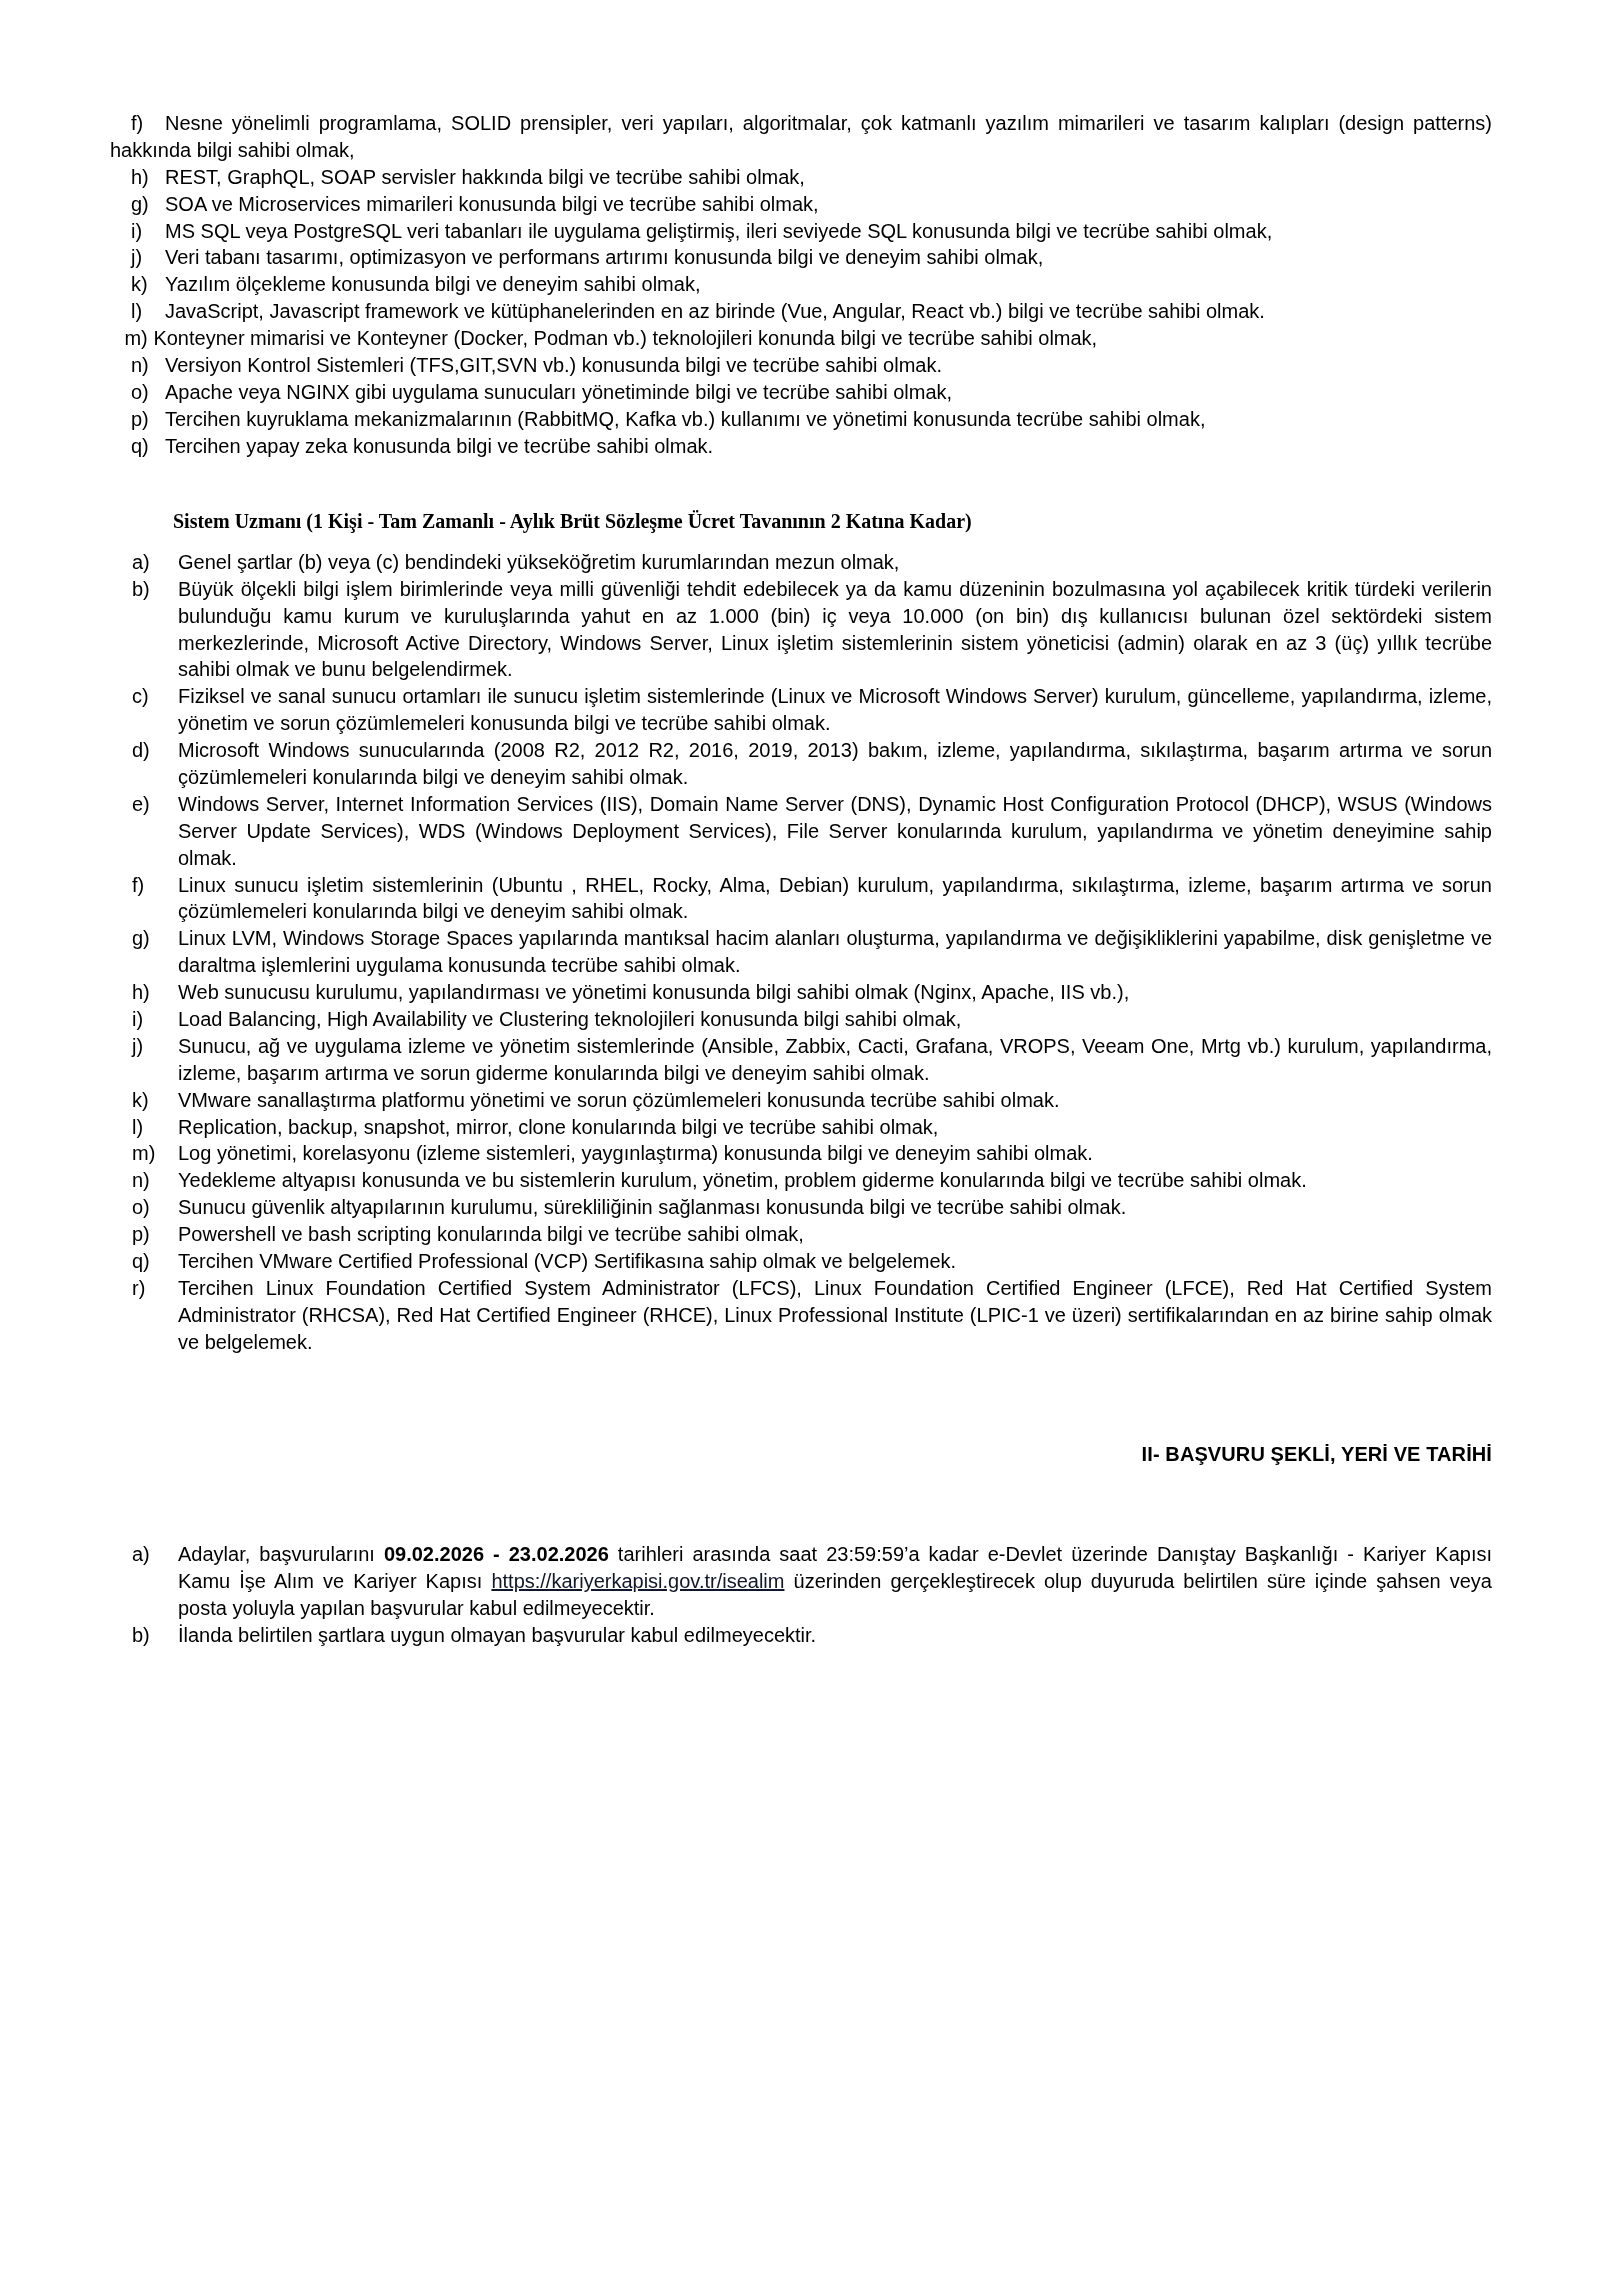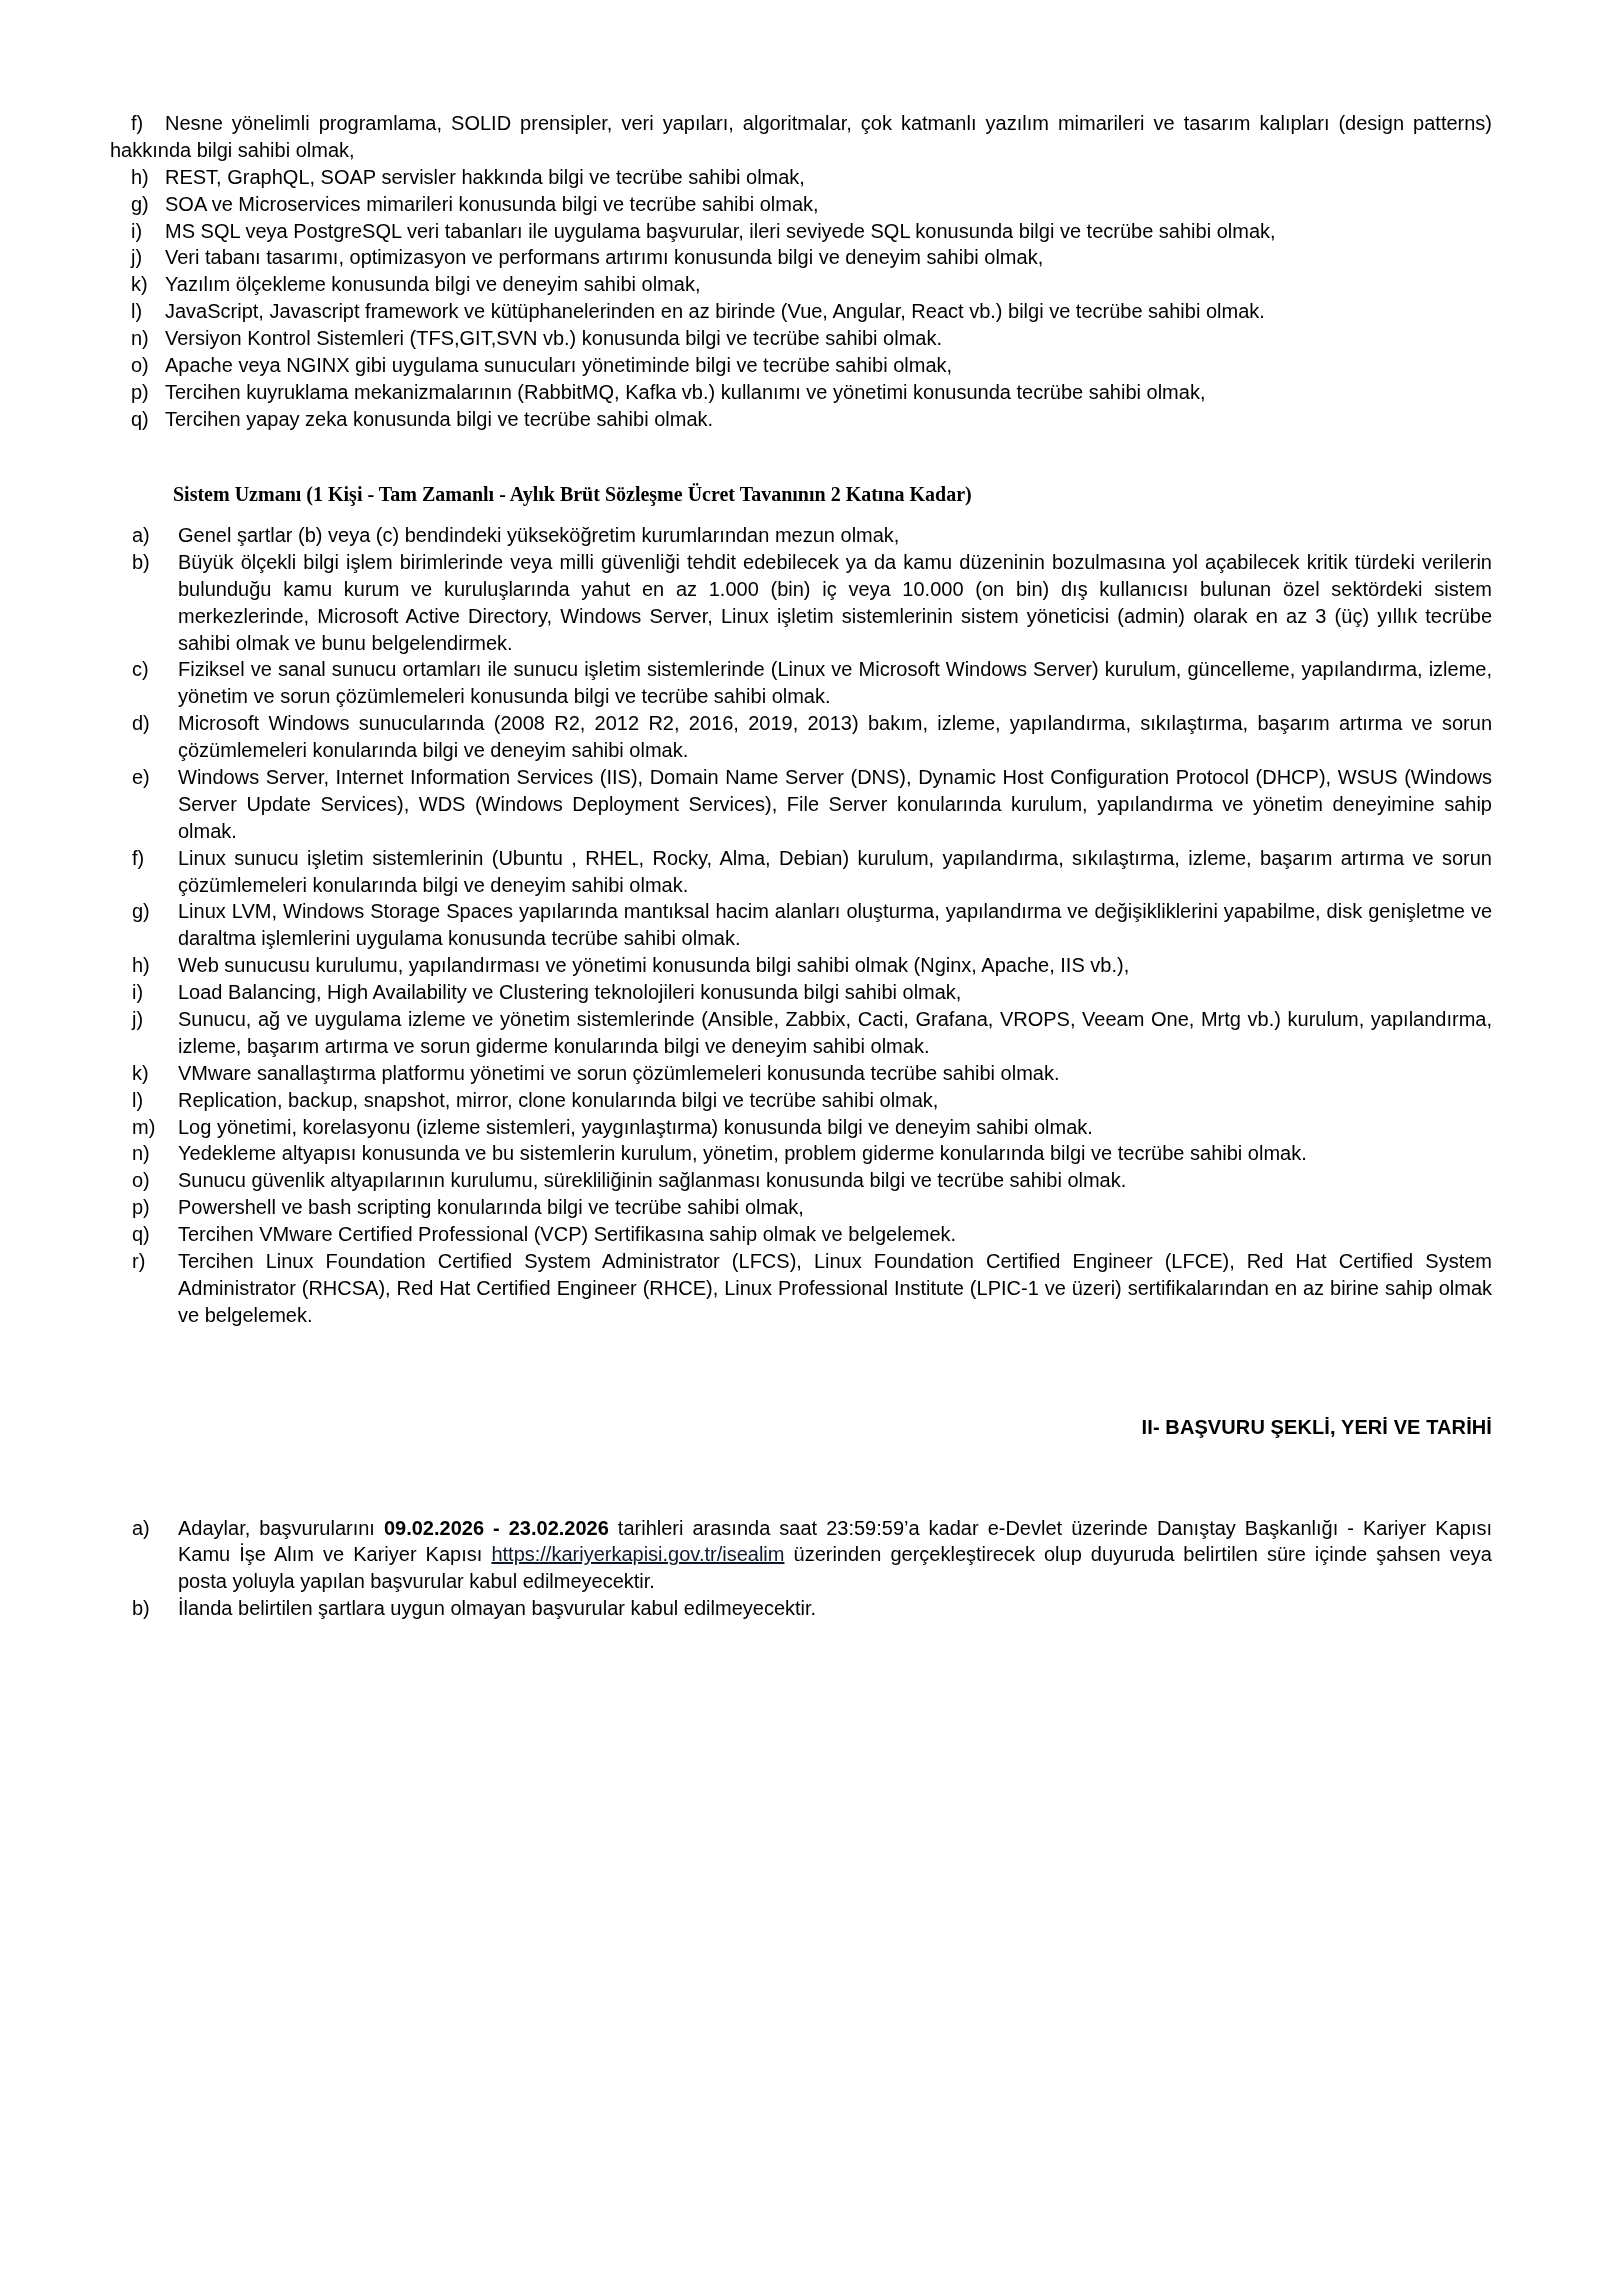--- a/index.html
+++ b/index.html
@@ -105,30 +105,33 @@
       <li>
         <span class="mk">f)</span><span>Nesne yönelimli programlama, SOLID prensipler, veri yapıları, algoritmalar, çok katmanlı yazılım mimarileri ve tasarım kalıpları (design patterns) hakkında bilgi sahibi olmak,</span>
       </li>
       <li>
         <span class="mk">h)</span><span>REST, GraphQL, SOAP servisler hakkında bilgi ve tecrübe sahibi olmak,</span>
       </li>
       <li>
         <span class="mk">g)</span><span>SOA ve Microservices mimarileri konusunda bilgi ve tecrübe sahibi olmak,</span>
       </li>
       <li>
-        <span class="mk">i)</span><span>MS SQL veya PostgreSQL veri tabanları ile uygulama başvurular, ileri seviyede SQL konusunda bilgi ve tecrübe sahibi olmak,</span>
+        <span class="mk">i)</span><span>MS SQL veya PostgreSQL veri tabanları ile uygulama geliştirmiş, ileri seviyede SQL konusunda bilgi ve tecrübe sahibi olmak,</span>
       </li>
       <li>
         <span class="mk">j)</span><span>Veri tabanı tasarımı, optimizasyon ve performans artırımı konusunda bilgi ve deneyim sahibi olmak,</span>
       </li>
       <li>
         <span class="mk">k)</span><span>Yazılım ölçekleme konusunda bilgi ve deneyim sahibi olmak,</span>
       </li>
       <li>
         <span class="mk">l)</span><span>JavaScript, Javascript framework ve kütüphanelerinden en az birinde (Vue, Angular, React vb.) bilgi ve tecrübe sahibi olmak.</span>
+      </li>
+      <li class="mk-wide">
+        <span class="mk">m)</span><span>Konteyner mimarisi ve Konteyner (Docker, Podman vb.) teknolojileri konunda bilgi ve tecrübe sahibi olmak,</span>
       </li>
       <li>
         <span class="mk">n)</span><span>Versiyon Kontrol Sistemleri (TFS,GIT,SVN vb.) konusunda bilgi ve tecrübe sahibi olmak.</span>
       </li>
       <li>
         <span class="mk">o)</span><span>Apache veya NGINX gibi uygulama sunucuları yönetiminde bilgi ve tecrübe sahibi olmak,</span>
       </li>
       <li>
         <span class="mk">p)</span><span>Tercihen kuyruklama mekanizmalarının (RabbitMQ, Kafka vb.) kullanımı ve yönetimi konusunda tecrübe sahibi olmak,</span>
       </li>

